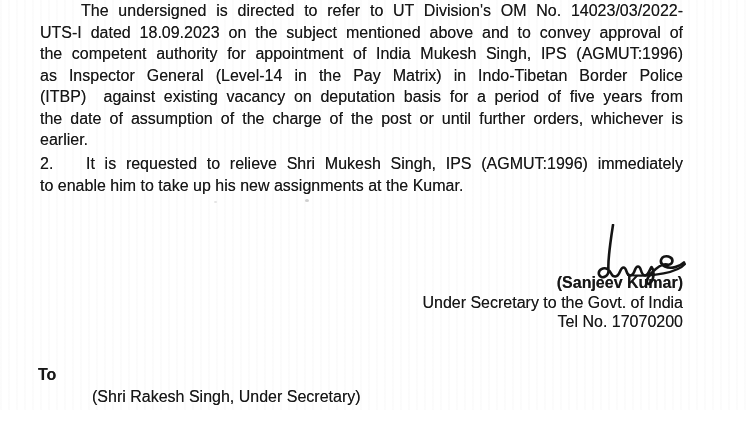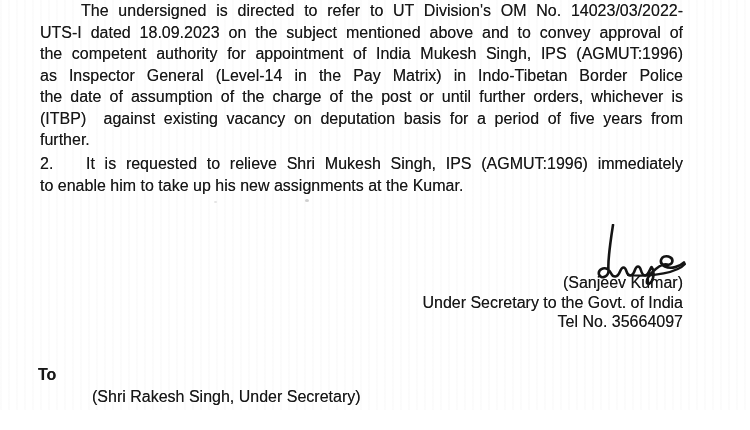--- a/index.html
+++ b/index.html
@@ -45,21 +45,21 @@
   }
   .sig-block {
     position: absolute;
     left: 340px;
     width: 343px;
     top: 273px;
     text-align: right;
     font-size: 16px;
     line-height: 19.5px;
   }
-  .bold { font-weight: 400; }
+  .bold { font-weight: 700; }
   .salutation {
     position: absolute;
     left: 38px;
     top: 364px;
     font-size: 16px;
     line-height: 21px;
     font-weight: bold;
   }
   .addressee {
     position: absolute;
@@ -83,40 +83,40 @@
 <div class="page">
   <div class="scan-texture"></div>
   <div class="speck speck-1"></div>
   <div class="speck speck-2"></div>
 
   <div class="para p1">
     <div class="jline indent1">The undersigned is directed to refer to UT Division's OM No. 14023/03/2022-</div>
     <div class="jline">UTS-I dated 18.09.2023 on the subject mentioned above and to convey approval of</div>
     <div class="jline">the competent authority for appointment of India Mukesh Singh, IPS (AGMUT:1996)</div>
     <div class="jline">as Inspector General (Level-14 in the Pay Matrix) in Indo-Tibetan Border Police</div>
+    <div class="jline">(ITBP)&nbsp; against existing vacancy on deputation basis for a period of five years from</div>
     <div class="jline">the date of assumption of the charge of the post or until further orders, whichever is</div>
-    <div class="jline">(ITBP)&nbsp; against existing vacancy on deputation basis for a period of five years from</div>
-    <div class="lline">further.</div>
+    <div class="lline">earlier.</div>
   </div>
 
   <div class="para p2">
     <div class="jline p2-first">
       <span class="p2num">2.</span><span>It is requested to relieve Shri Mukesh Singh, IPS (AGMUT:1996) immediately</span>
     </div>
     <div class="lline">to enable him to take up his new assignments at the Kumar.</div>
   </div>
 
   <svg class="sig-svg" viewBox="0 0 112 62" fill="none" stroke="#141414" stroke-width="2.6" stroke-linecap="round" stroke-linejoin="round">
     <path d="M27 1 C25 14 21.5 36 22.5 46 C23 52.5 15 56 13 50.5 C11.8 46 17.5 42.5 22 45.5 C26.5 48.5 24.5 53 29.5 52.5 C34.5 52 33.5 43.5 37.5 43.5 C41.5 43.5 39.5 52 44.5 51.5 C49.5 51 48 42.5 52 42.5 C56 42.5 54 51 59 51.5 C62 51.8 63.5 46 65.5 43 C68.5 46 68.5 56 63.5 59.5 C59.5 61.5 60 54.5 65.5 49 C71 43.5 77 39.5 81 40.5 C86.5 42 89 34.5 82.5 32.5 C75.5 30.5 71.5 38.5 79 42.5 C85 45.5 94 42.5 98 38.5"></path>
     <path d="M99 40 C92 48 68 53.5 42 51" stroke-width="2.2"></path>
   </svg>
 
   <div class="sig-block">
     <div class="bold">(Sanjeev Kumar)</div>
     <div>Under Secretary to the Govt. of India</div>
-    <div>Tel No. 35664097</div>
+    <div>Tel No. 17070200</div>
   </div>
 
   <div class="salutation">To</div>
   <div class="addressee">
     <div>(Shri Rakesh Singh, Under Secretary)</div>
   </div>
 </div>
 
 </body></html>

